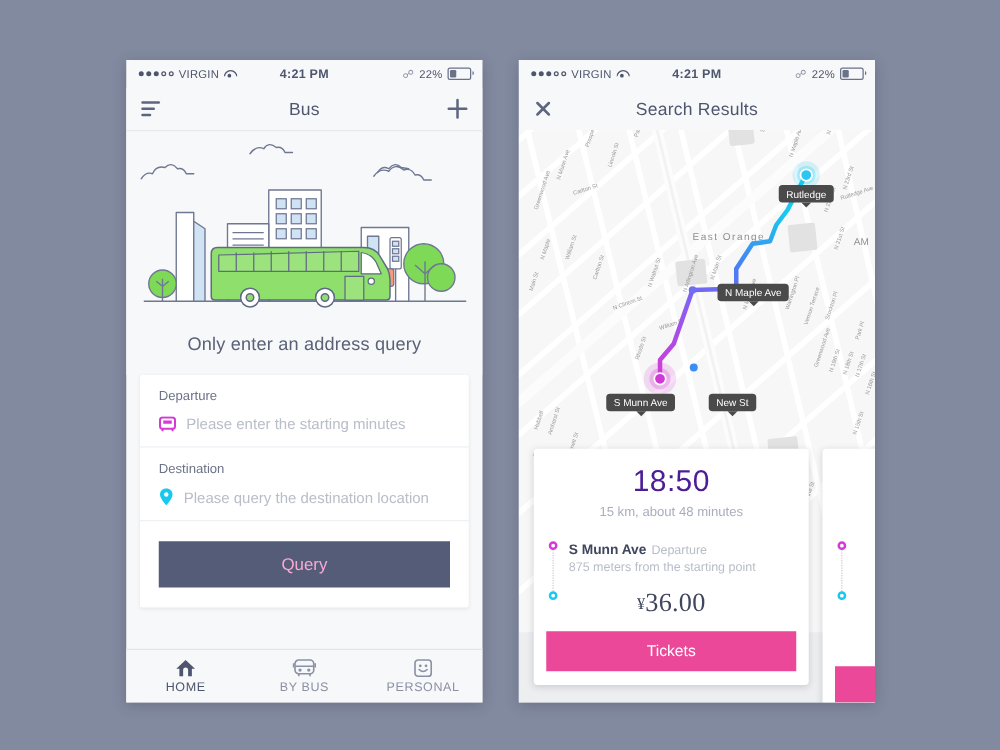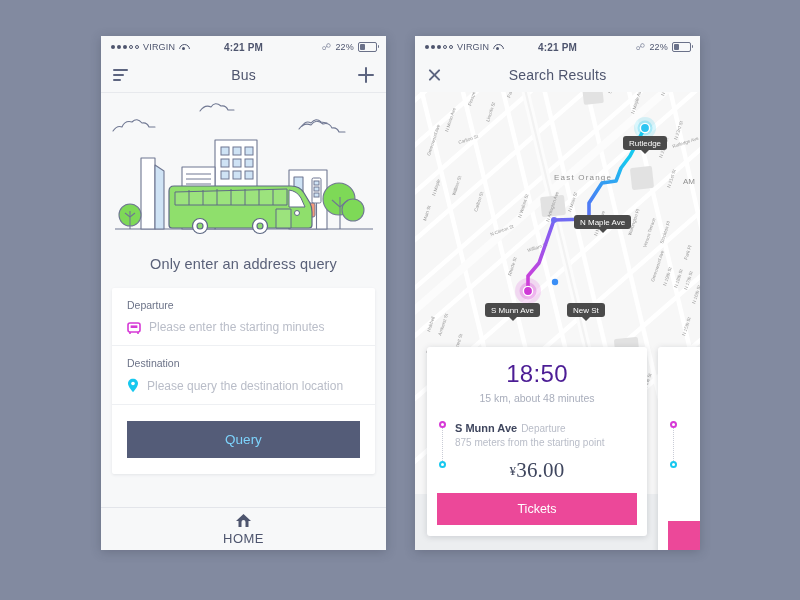--- a/index.html
+++ b/index.html
@@ -6,21 +6,21 @@
   body{
     width:800px;height:600px;overflow:hidden;
     background:#828aa0;
     font-family:"Liberation Sans","DejaVu Sans",sans-serif;
     -webkit-font-smoothing:antialiased;
   }
   .stage{position:relative;width:800px;height:600px;}
 
   
   .phone{
-    position:absolute;top:36px;width:285px;height:514px;
+    position:absolute;top:48px;width:285px;height:514px;
     background:#f7f8f9;overflow:hidden;
     box-shadow:0 2px 10px rgba(40,45,60,.25);
   }
   #phone-left{left:101px;}
   #phone-right{left:415px;}
 
   
   .statusbar{
     height:22px;position:relative;
     display:flex;align-items:center;
@@ -95,32 +95,32 @@
   }
   .field{padding:11px 15px 8px;border-bottom:1px solid #eef0f3;}
   .field:nth-of-type(2){border-bottom:1px solid #eef0f3;}
   .field-label{font-size:10.5px;color:#6c7388;margin-bottom:9px;}
   .field-row{display:flex;align-items:center;gap:8px;padding-bottom:3px;}
   .field-ph{font-size:12px;color:#b9bdc8;}
   .ico-bus{width:14px;height:13px;position:relative;flex:none;}
   .ico-pin{width:12px;height:15px;position:relative;flex:none;}
   .btn-primary{
     margin:16px 15px 0;height:37px;background:#545c78;border:none;
-    color:#7dd3fc;font-size:13.5px;display:flex;align-items:center;justify-content:center;
+    color:#f9a8d4;font-size:13.5px;display:flex;align-items:center;justify-content:center;
     cursor:pointer;font-family:inherit;width:calc(100% - 30px);box-sizing:border-box;
   }
 
   
   .tabbar{
     position:absolute;left:0;bottom:0;width:285px;height:42px;
     background:#f7f8f9;border-top:1px solid #e3e5ea;
     display:flex;align-items:center;
   }
   .tab{flex:1;display:flex;flex-direction:column;align-items:center;gap:3px;cursor:pointer;}
-  .tab-label{font-size:13px;color:#8b91a4;letter-spacing:.5px;}
+  .tab-label{font-size:10px;color:#8b91a4;letter-spacing:.5px;}
   .tab.active .tab-label{color:#4e556e;}
 
   
   .maparea{position:absolute;left:0;top:56px;width:285px;height:458px;overflow:hidden;background:#eceef0;}
   .map-label{
     position:absolute;background:#4a4a4a;color:#fff;font-size:8px;
     padding:2.5px 6px;border-radius:3px;white-space:nowrap;
     font-family:"Liberation Sans",sans-serif;
   }
   .map-label::after{
@@ -319,20 +319,42 @@
       </div>
       <button class="btn-primary">Query</button>
     </div>
 
     <div class="tabbar">
       <div class="tab active">
         <svg width="17" height="15" viewBox="0 0 17 15">
           <path d="M8.5 1 L16 8 L13.5 8 L13.5 14 L10.5 14 L10.5 9 A2 2 0 0 0 6.5 9 L6.5 14 L3.5 14 L3.5 8 L1 8 Z" fill="#4e556e"></path>
         </svg>
         <span class="tab-label">HOME</span>
+      </div>
+      <div class="tab">
+        <svg width="19" height="15" viewBox="0 0 19 15">
+          <rect x="2" y="1" width="15" height="11" rx="3" fill="none" stroke="#8b91a4" stroke-width="1.3"></rect>
+          <line x1="2.5" y1="6" x2="16.5" y2="6" stroke="#8b91a4" stroke-width="1.3"></line>
+          <circle cx="6" cy="9" r="1.3" fill="#8b91a4"></circle>
+          <circle cx="13" cy="9" r="1.3" fill="#8b91a4"></circle>
+          <line x1="5" y1="12" x2="5" y2="14" stroke="#8b91a4" stroke-width="1.3"></line>
+          <line x1="14" y1="12" x2="14" y2="14" stroke="#8b91a4" stroke-width="1.3"></line>
+          <line x1="0.8" y1="3.5" x2="0.8" y2="7" stroke="#8b91a4" stroke-width="1.3"></line>
+          <line x1="18.2" y1="3.5" x2="18.2" y2="7" stroke="#8b91a4" stroke-width="1.3"></line>
+        </svg>
+        <span class="tab-label">BY BUS</span>
+      </div>
+      <div class="tab">
+        <svg width="15" height="15" viewBox="0 0 15 15">
+          <rect x="1" y="1" width="13" height="13" rx="2.5" fill="none" stroke="#8b91a4" stroke-width="1.3"></rect>
+          <circle cx="5.2" cy="5.6" r="1.1" fill="#8b91a4"></circle>
+          <circle cx="9.8" cy="5.6" r="1.1" fill="#8b91a4"></circle>
+          <path d="M4.3 8.6 q3.2 3.2 6.4 0" fill="none" stroke="#8b91a4" stroke-width="1.3" stroke-linecap="round"></path>
+        </svg>
+        <span class="tab-label">PERSONAL</span>
       </div>
     </div>
   </div>
 
   <div class="phone" id="phone-right">
 
     <div class="statusbar">
       <div class="sb-left">
         <span class="sb-dots">
           <i class="on"></i>

